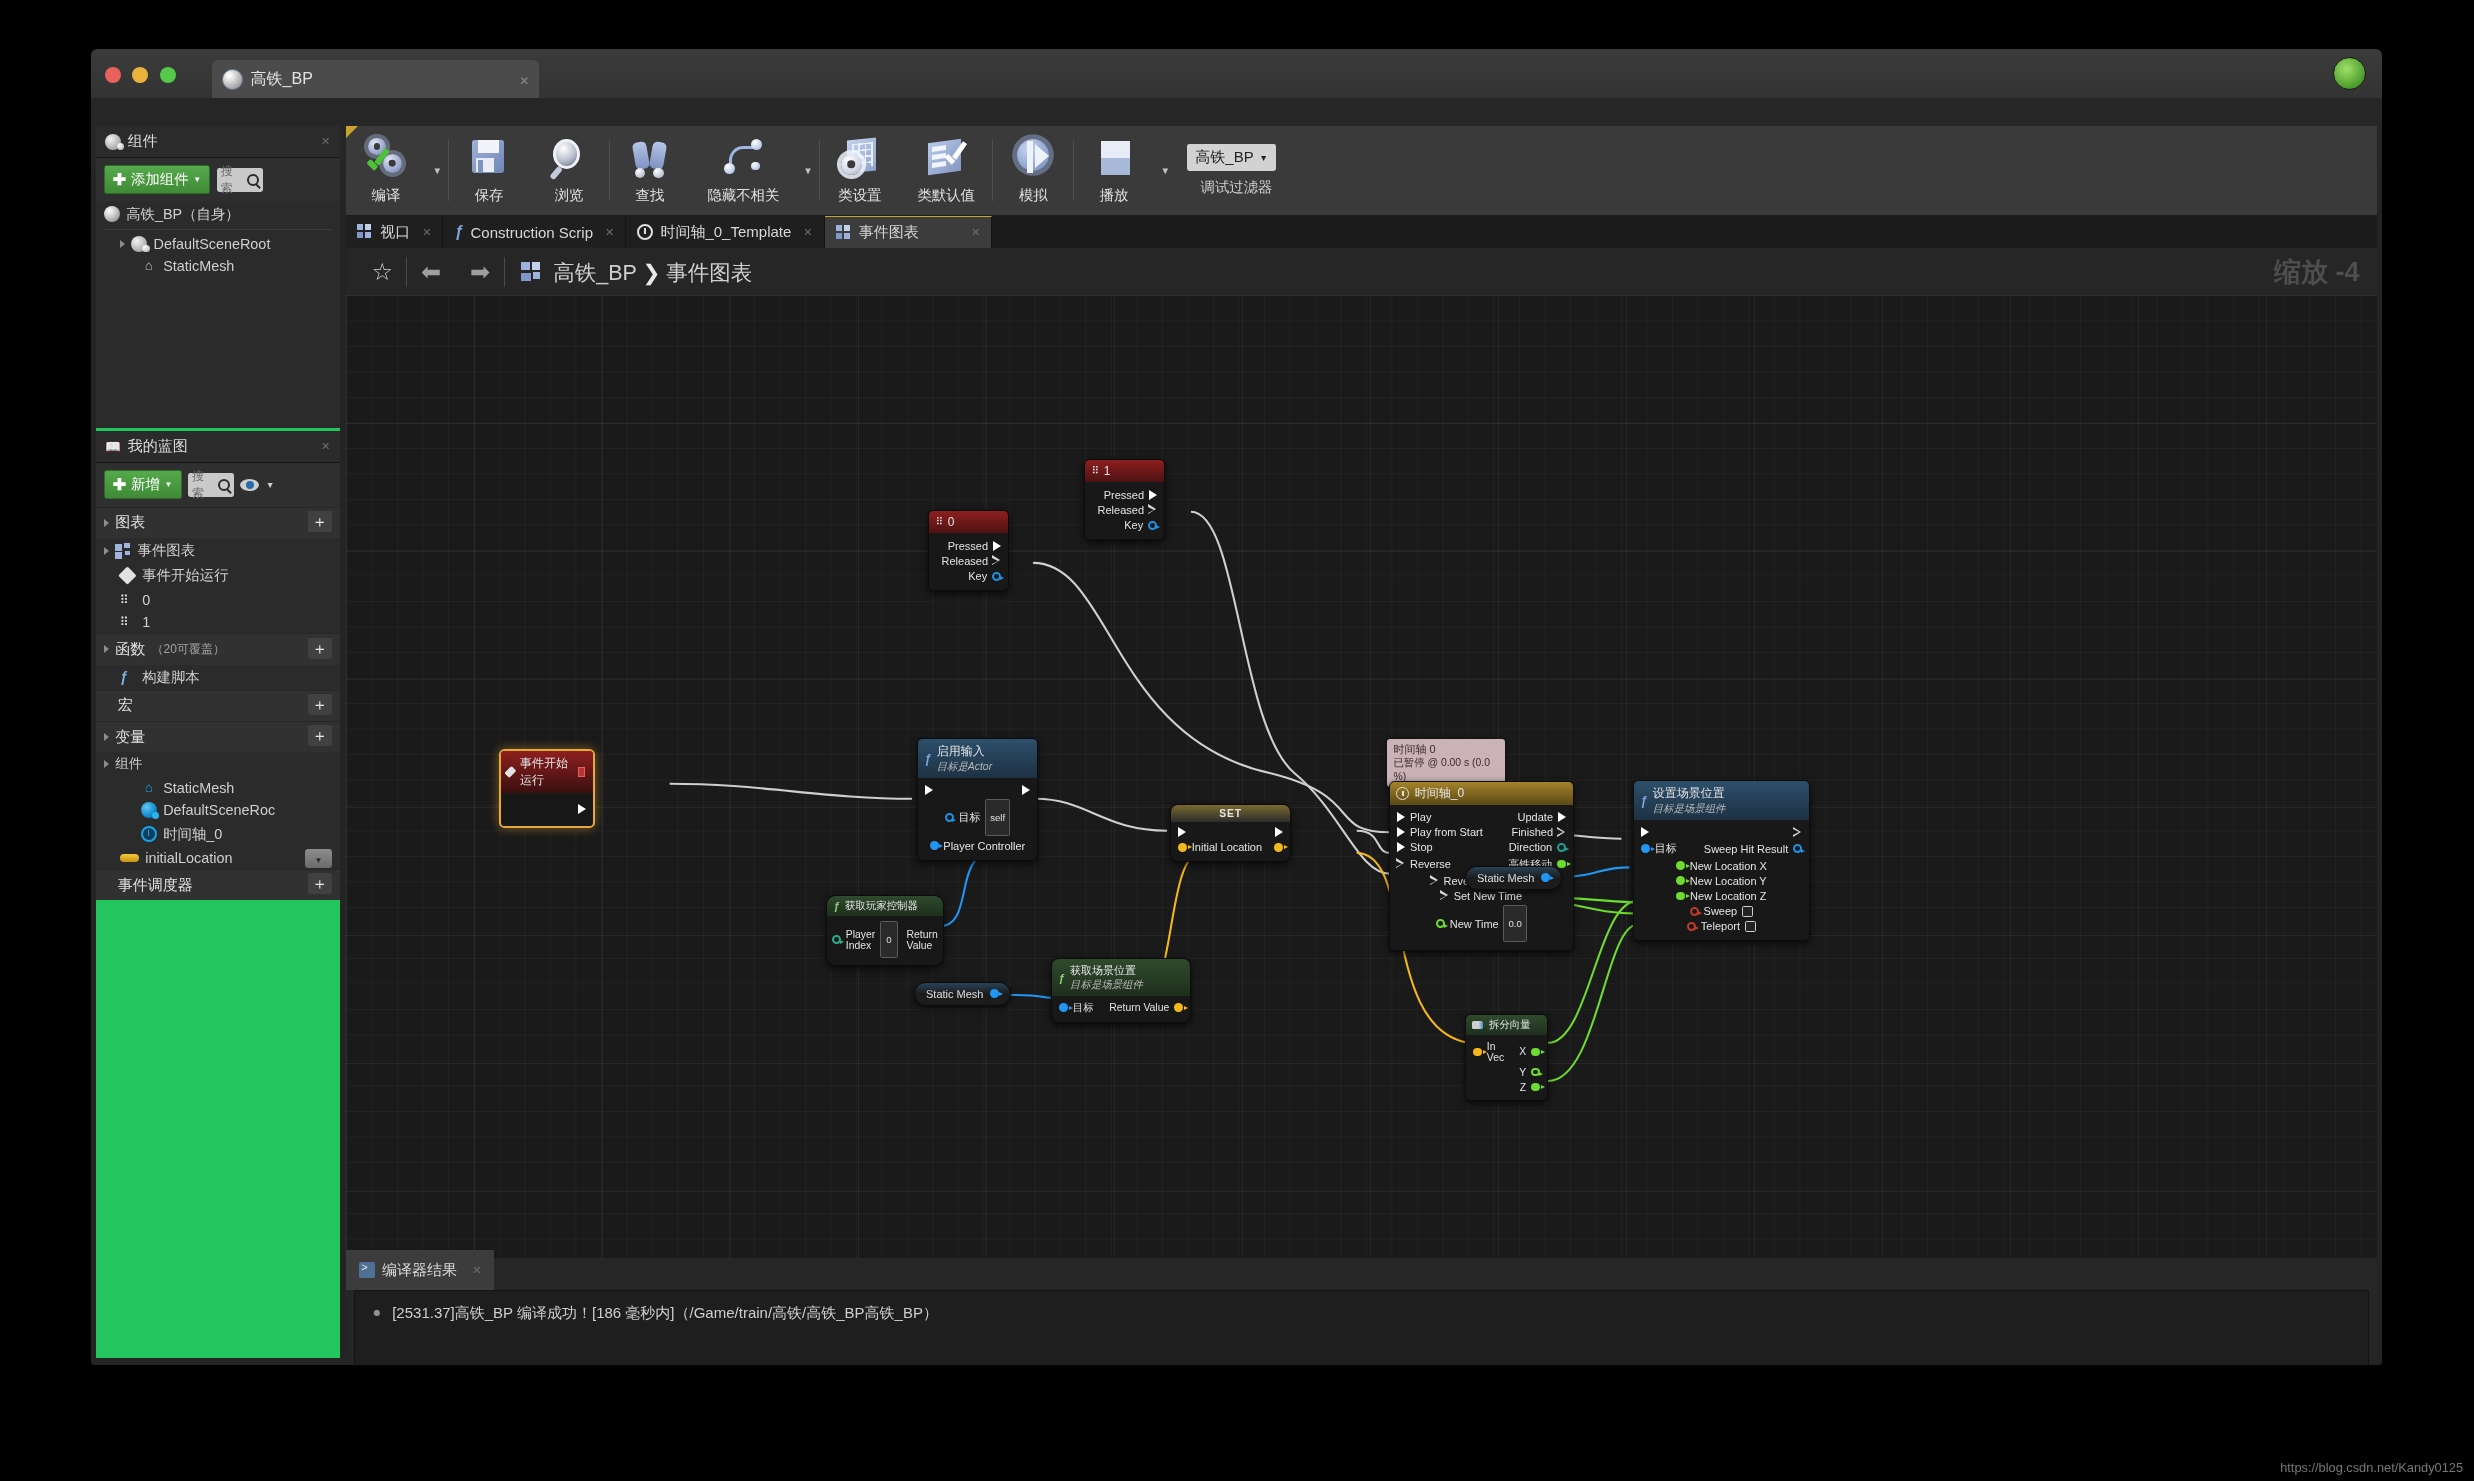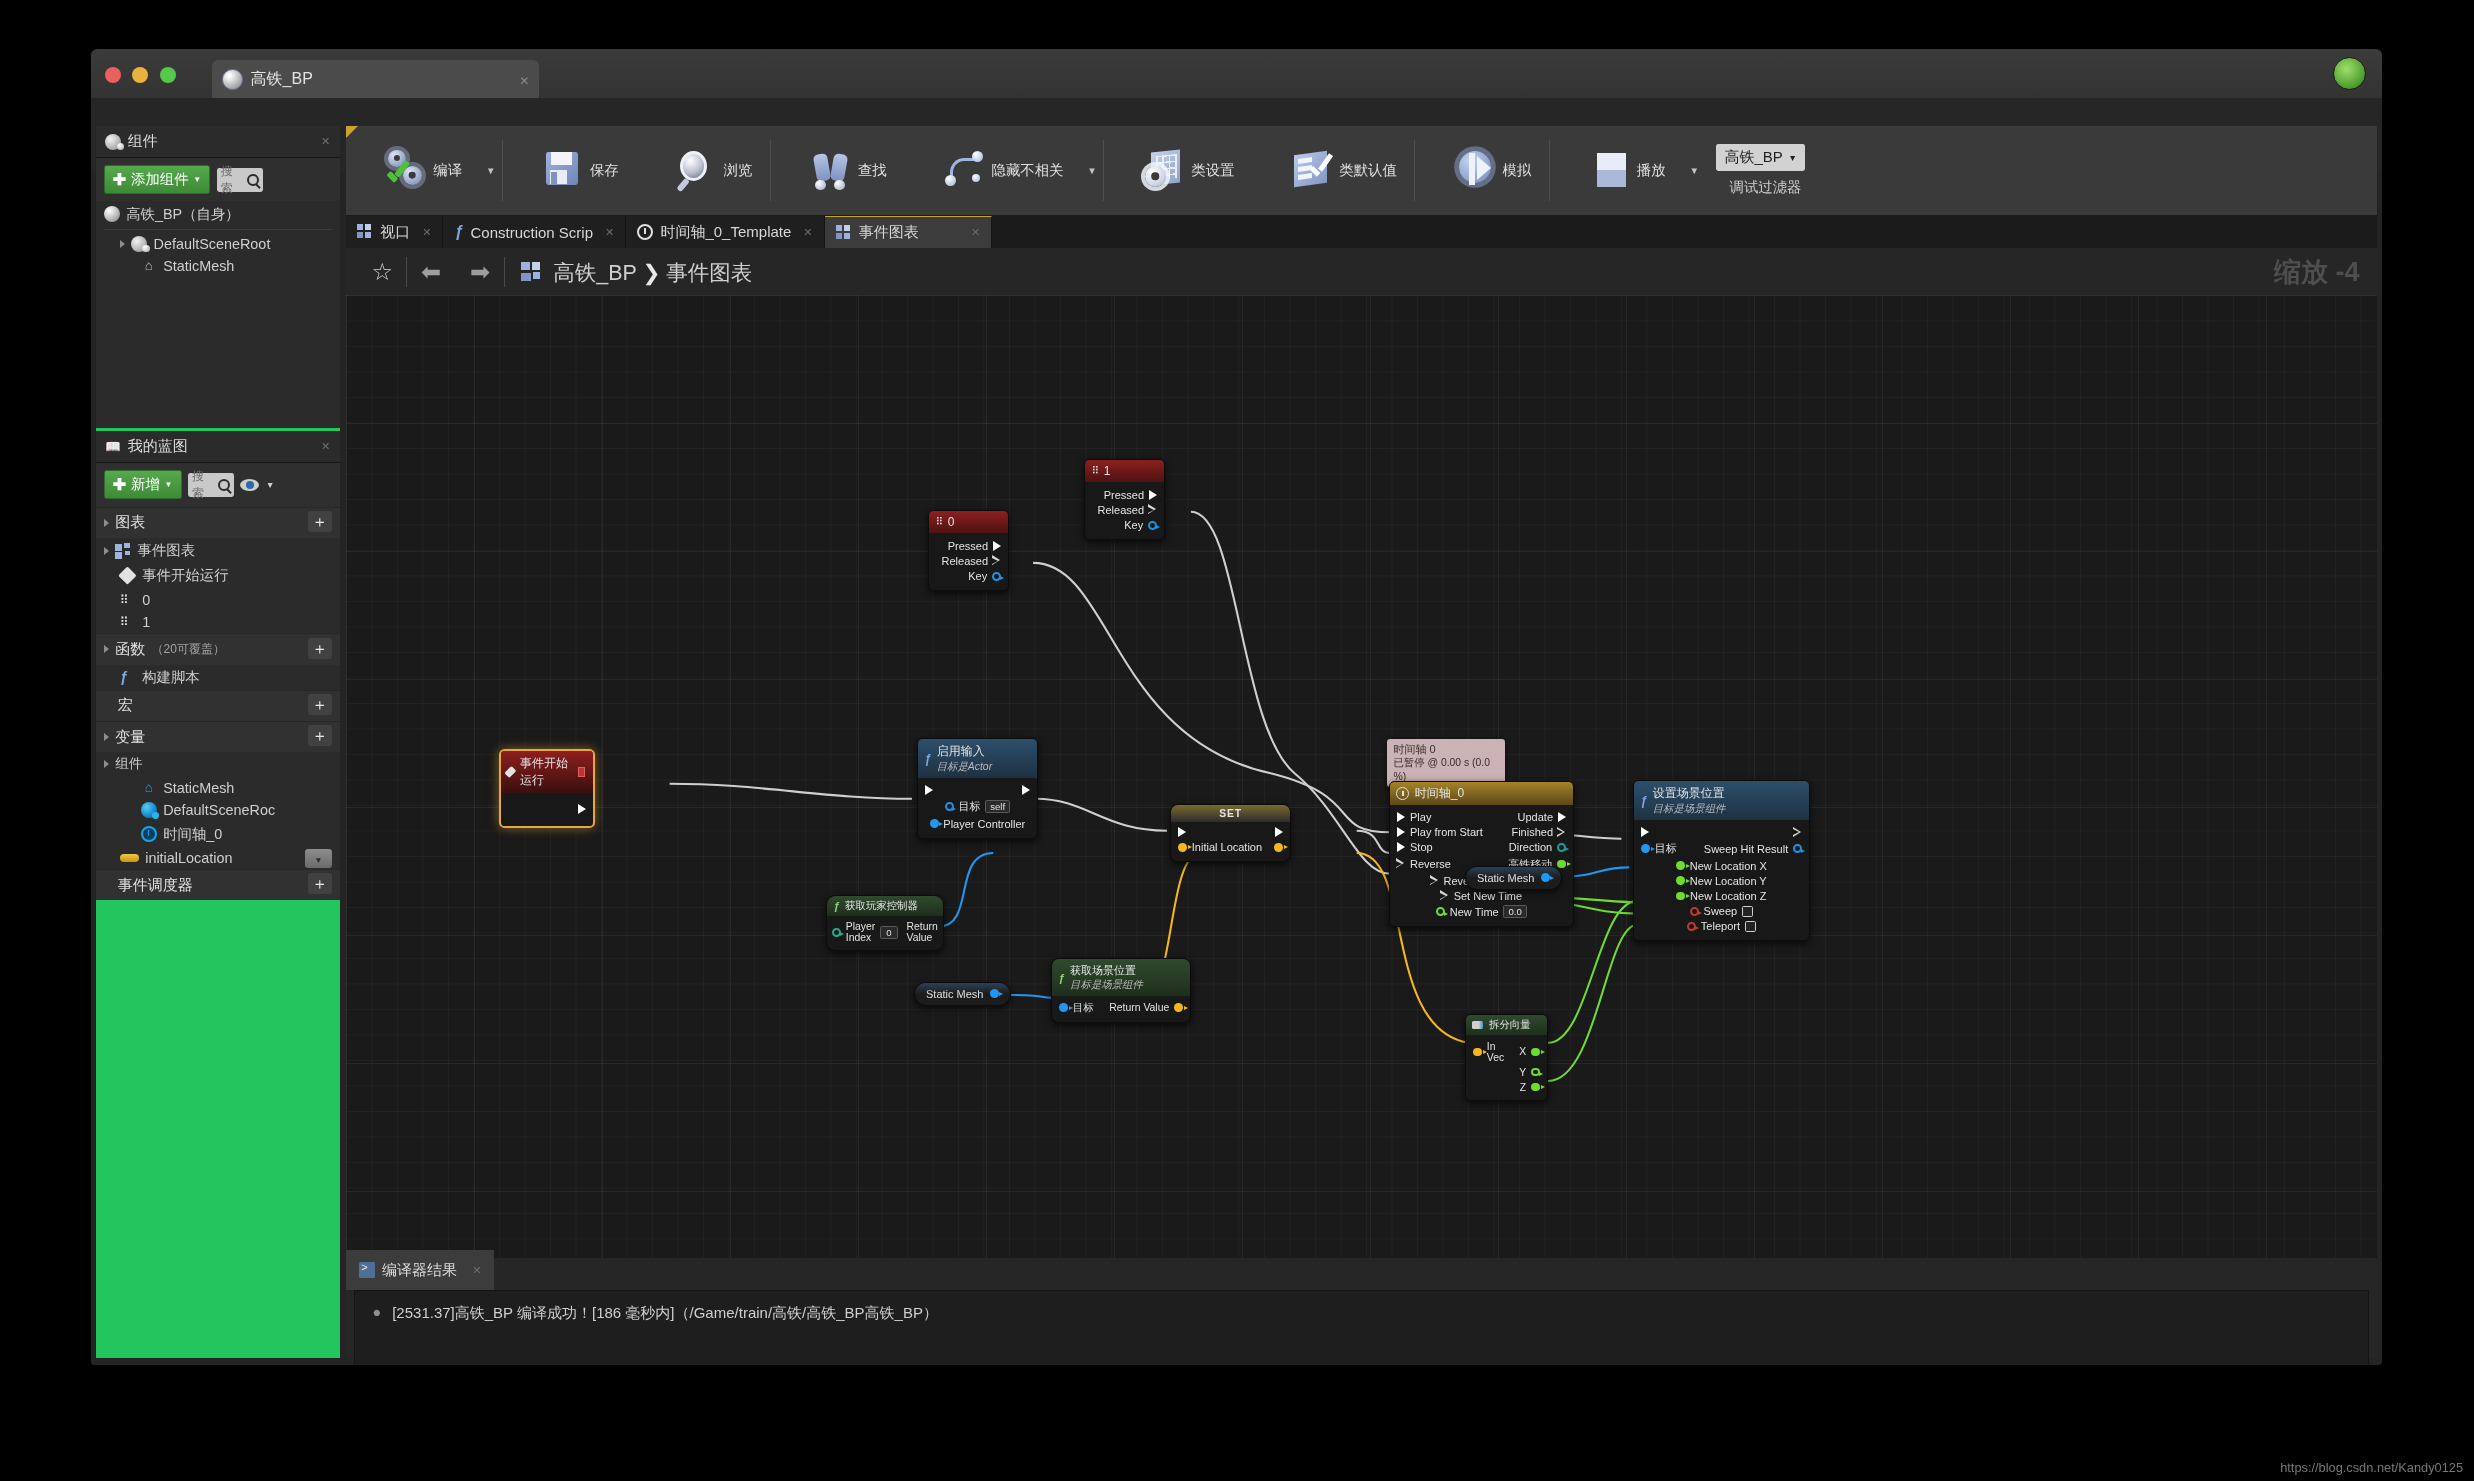--- a/index.html
+++ b/index.html
@@ -204,22 +204,22 @@
     position: absolute; left:0; top:0; width:100%; height: 89px;
     background: #3a3a3a;
     display:flex; align-items:center;
   }
   .tb-corner {
     position:absolute; left:0; top:0;
     width:0;height:0;border-top:12.8px solid #c8a42e;border-right:12.8px solid transparent;
   }
   .tb-item {
     height: 100%;
-    display:flex; flex-direction:row; align-items:center; justify-content:center;
-    padding: 0 17.5px; gap: 4.8px; min-width: 77px; margin-left: 20px;
+    display:flex; flex-direction:column; align-items:center; justify-content:center;
+    padding: 0 17.5px; gap: 4.8px; min-width: 77px;
   }
   .tb-item .lbl { color:#e0e0e0; font-size:14.4px; white-space:nowrap; }
   .tb-sep { width:0.8px; height:61px; background:#4f4f4f; }
   .tb-carat { color:#c2c2c2; font-size:9.6px; align-self:center; padding: 0 6.4px; }
 
   .tbicon { width:45px; height:45px; position:relative; }
   
   .ic-compile .gear1, .ic-compile .gear2 {
     position:absolute; border-radius:50%;
     background: radial-gradient(circle at 35% 30%, #dfe5f5, #9aa8cc 60%, #7786ac);
@@ -425,21 +425,21 @@
   .pin.obj { background:#2196f3; color:#2196f3; }
   .pin.obj-h { background:transparent; border:2px solid #1f8fe0; color:#1f8fe0; }
   .pin.vec { background:#f5b71a; color:#f5b71a; }
   .pin.flt { background:#6ddb2f; color:#6ddb2f; }
   .pin.flt-h { background:transparent;border:2px solid #6ddb2f; color:#6ddb2f;}
   .pin.bool { background:transparent;border:2px solid #c0392b; color:#c0392b;}
   .pin.int-h { background:transparent;border:2px solid #2aa98a; color:#2aa98a;}
   .pin.dir { background:transparent;border:2px solid #1d9e8f; color:#1d9e8f;}
   .valbox {
     background:#2a2a2a;border:0.8px solid #5a5a5a;border-radius:1.6px;
-    padding:0px 4px; font-size:9.6px; color:#e0e0e0; min-width:17.5px; text-align:center;
+    padding:12px 4px; font-size:9.6px; color:#e0e0e0; min-width:17.5px; text-align:center;
   }
   .chkbox { width:11px;height:11px;border:1.6px solid #cfcfcf;border-radius:1.6px;background:#232323;flex:none;}
 
   .hdr-event { background: linear-gradient(#8e1f1f, #4d1212); }
   .hdr-func  { background: linear-gradient(#2d4f6b, #1d3143); }
   .hdr-pure  { background: linear-gradient(#2f4a2c, #1e2f1d); }
   .hdr-tl    { background: linear-gradient(#a5832a, #5b4814); }
   .hdr-set   { background: linear-gradient(#7a6a2f, #2c2c2c); }
   .hdr-red   { background: linear-gradient(#8e1f1f, #3a0f0f); }
 

